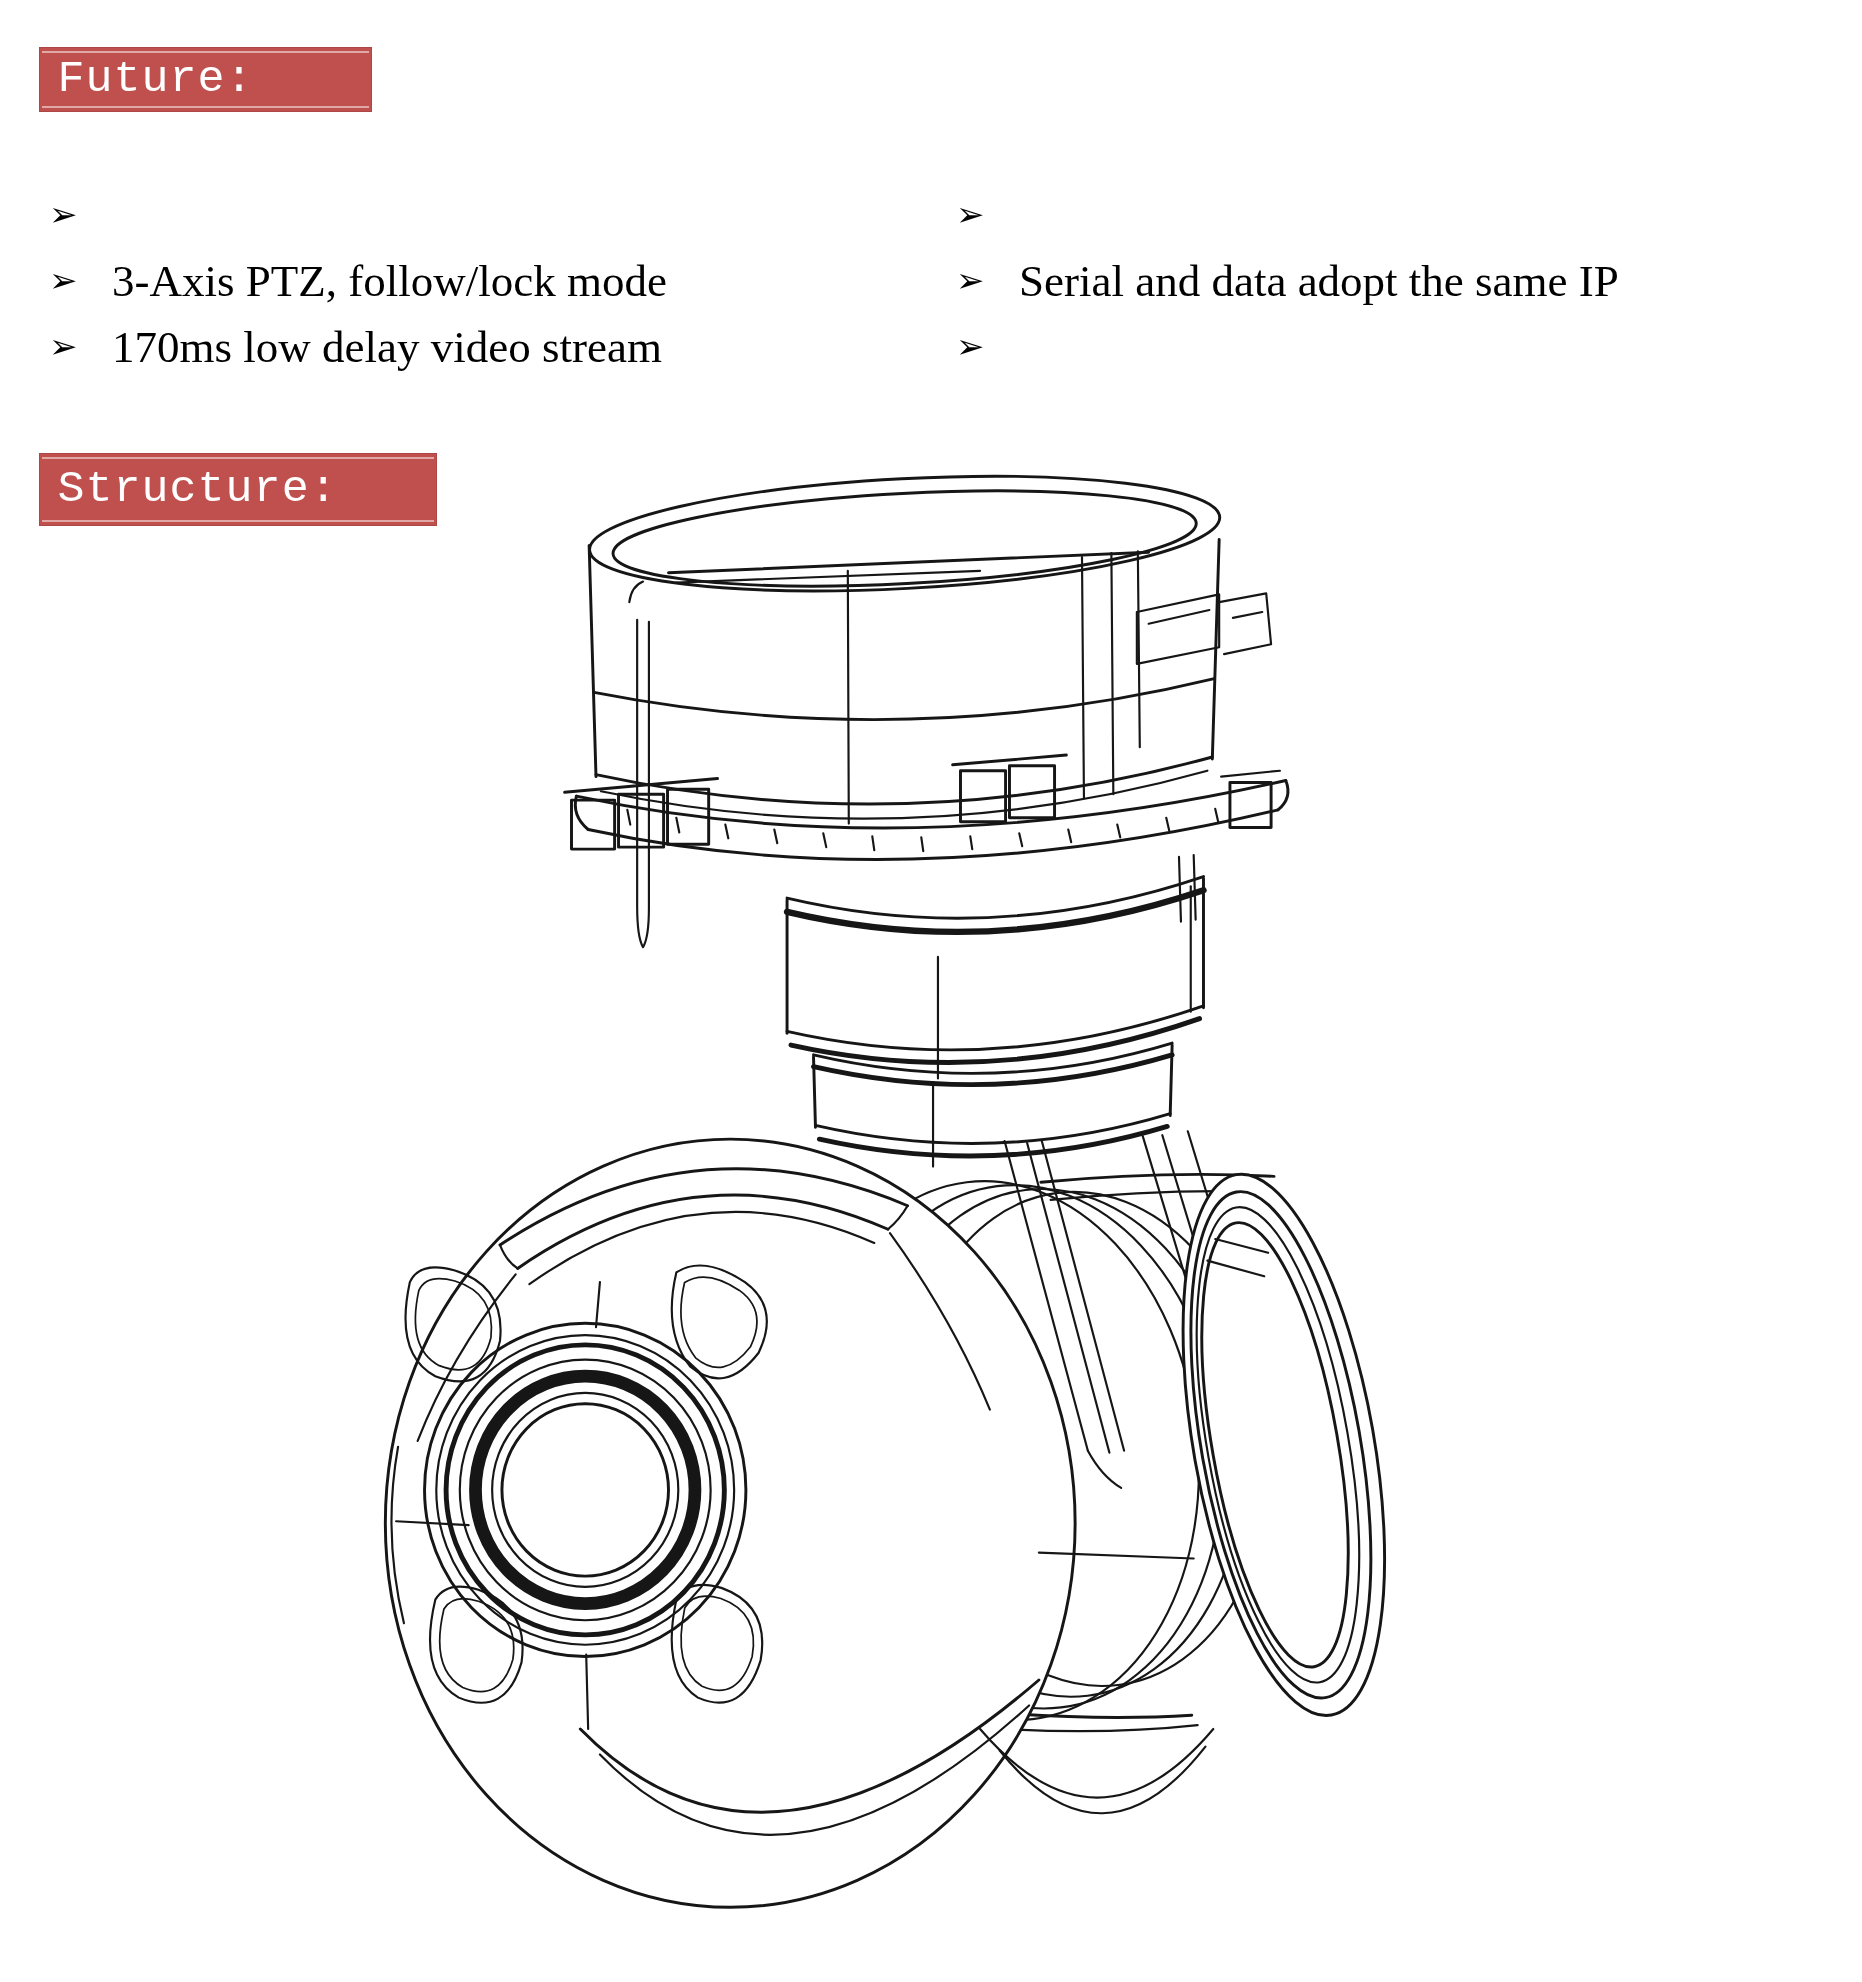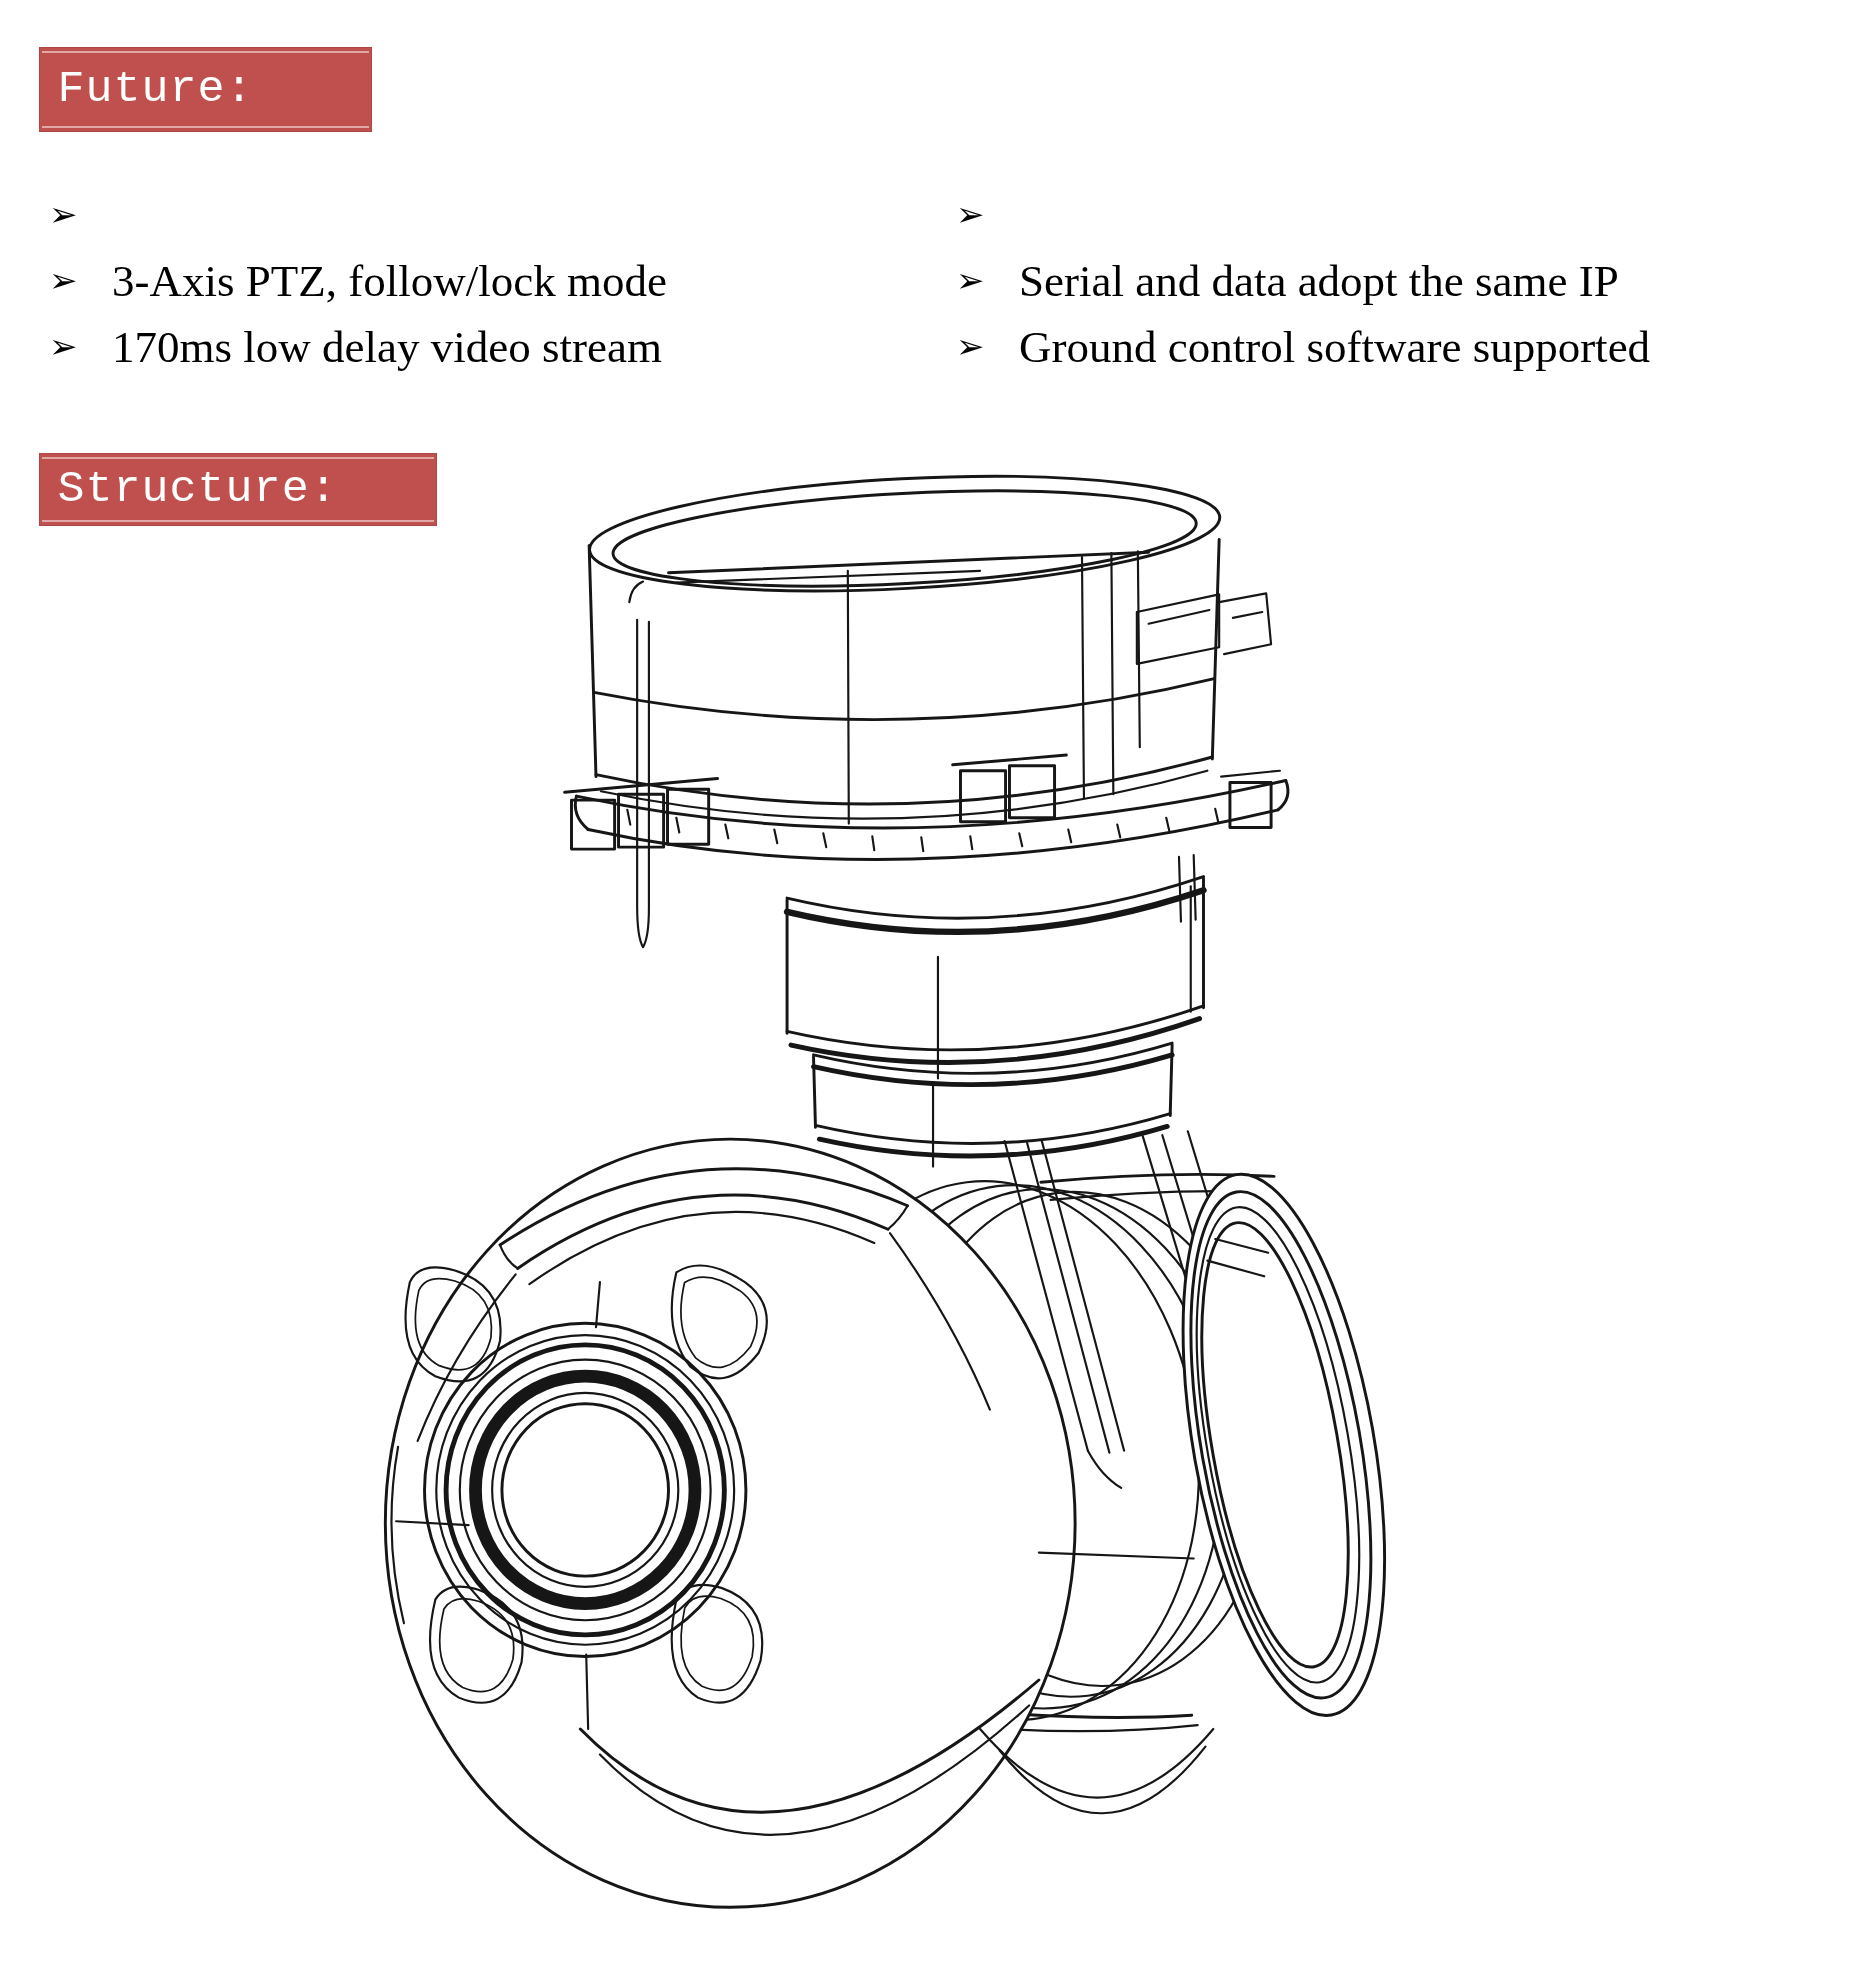--- a/index.html
+++ b/index.html
@@ -17,21 +17,21 @@
     font-size:45px; letter-spacing:1px;
     display:flex; align-items:center; padding-left:18.6px;
     box-shadow: inset 0 0 0 1px rgba(0,0,0,0.10);
   }
   .sec-bar::before, .sec-bar::after {
     content:""; position:absolute; left:2.9px; right:2.9px; height:2px;
     background:rgba(255,255,255,0.5);
   }
   .sec-bar::before { top:3.9px; }
   .sec-bar::after  { bottom:3.9px; }
-  #future-bar    { top:47px;  width:333px; height:85px; }
+  #future-bar    { top:47px;  width:333px; height:65px; }
   #structure-bar { top:453px; width:398px; height:73px;text-align:center; }
 
   .features { position:absolute; top:182px; list-style:none; margin:0; padding:0; }
   #features-left  { left:49px; }
   #features-right { left:956px; }
   .feature-item { display:flex; align-items:center; height:66px; font-size:45px; white-space:nowrap; }
   .bullet {
     width:63px; flex:0 0 63px;
     font-family:"DejaVu Sans", sans-serif; font-size:34px; line-height:1;
     transform:translateY(-1px);
@@ -71,21 +71,20 @@
 <ul class="features" id="features-right">
   <li class="feature-item">
     <span class="bullet">➢</span>
   </li>
   <li class="feature-item">
     <span class="bullet">➢</span>
     <span class="feature-text">Serial and data adopt the same IP</span>
   </li>
   <li class="feature-item">
     <span class="bullet">➢</span>
-    <span class="feature-text">Ground control software supported</span>
   </li>
 </ul>
 
 <div class="sec-bar" id="structure-bar">
   <span>Structure:</span>
 </div>
 
 <div id="figure-wrap">
 <svg viewBox="0 0 1140 1561" aria-hidden="true">
 

